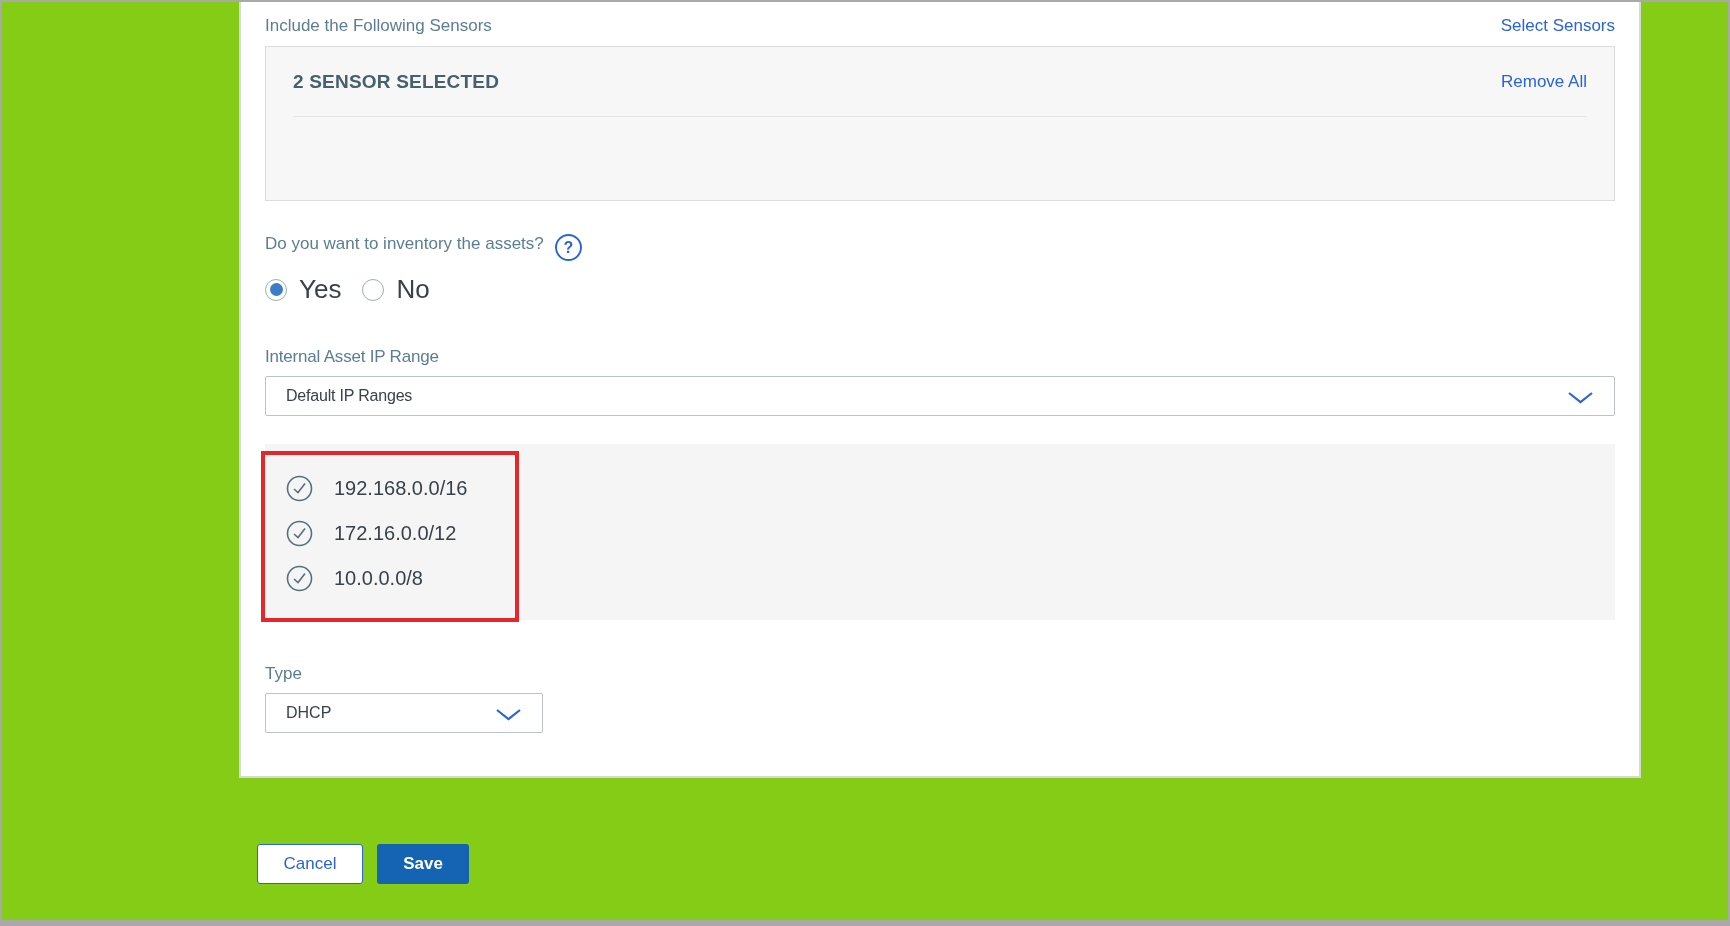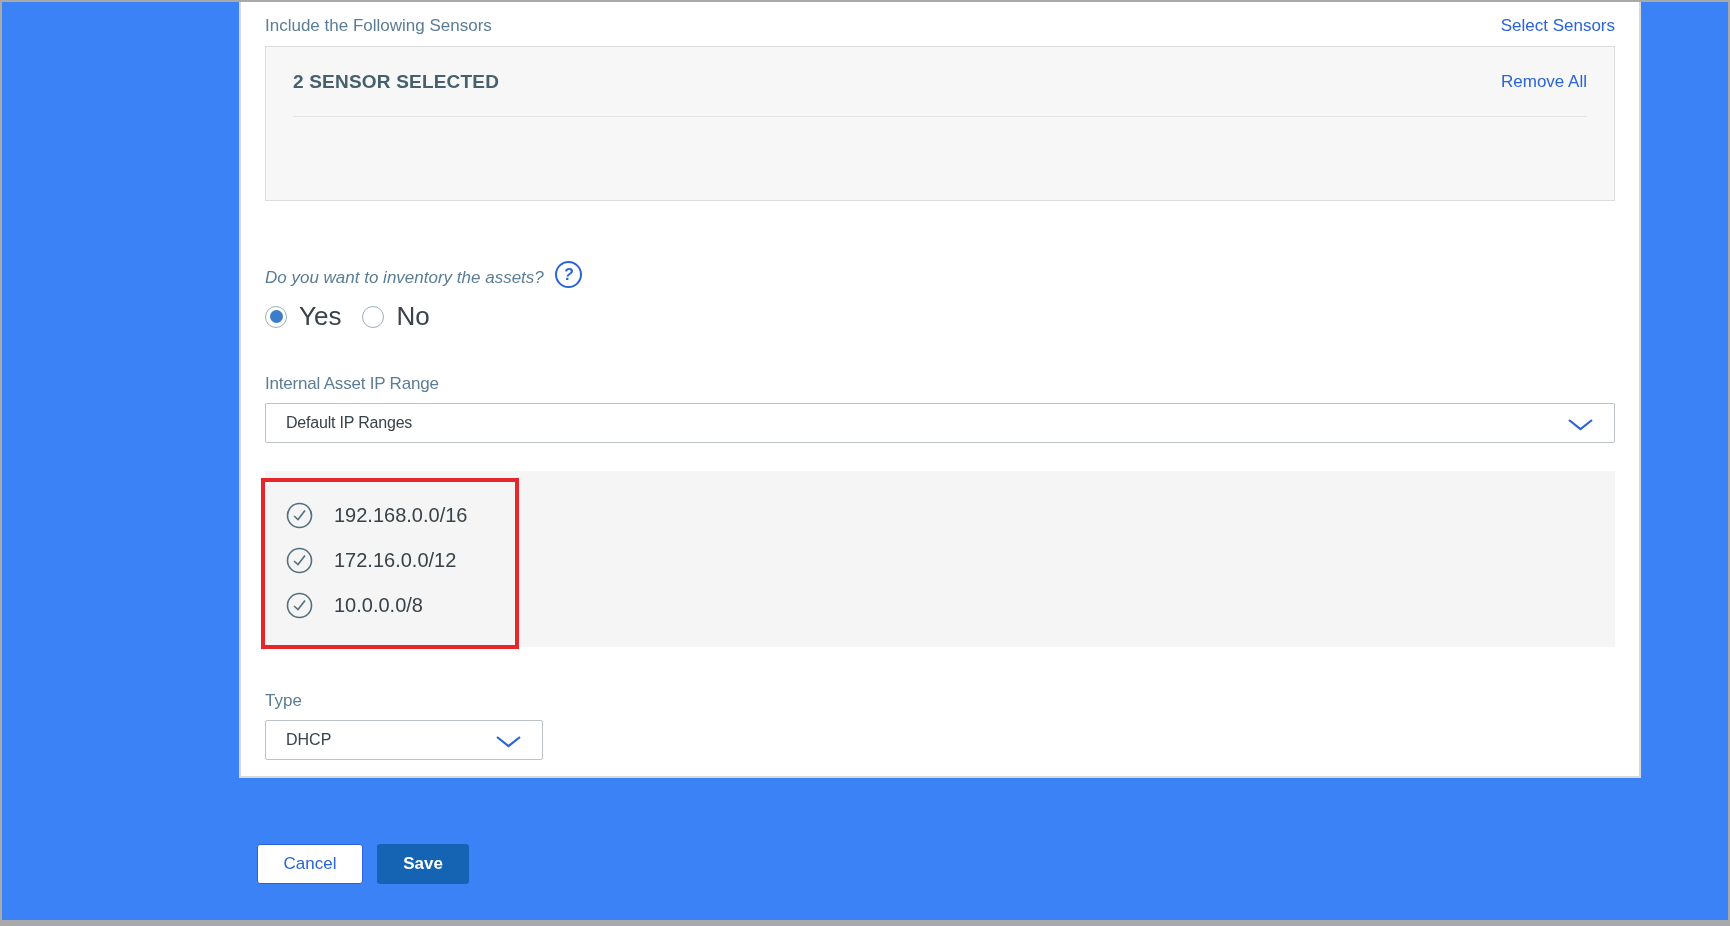--- a/index.html
+++ b/index.html
@@ -5,21 +5,21 @@
   * { margin: 0; padding: 0; box-sizing: border-box; }
   html, body { background: #ffffff; }
   body {
     font-family: "Liberation Sans", "DejaVu Sans", sans-serif;
     color: #37424a;
   }
   .frame {
     position: relative;
     width: 1730px;
     height: 926px;
-    background: #3b82f6;
+    background: #84cc16;
     border: 2px solid #a9a9a9;
     border-bottom-width: 6px;
     overflow: hidden;
   }
   .card {
     position: absolute;
     left: 237px;
     top: 0;
     width: 1402px;
     height: 776px;
@@ -78,25 +78,24 @@
     height: 70px;
     display: flex;
     justify-content: space-between;
     align-items: center;
   }
   .sensor-name { font-size: 18px; color: #3c3c3c; }
   .x-icon { width: 25px; height: 25px; color: var(--link-blue, #2b63d9); cursor: pointer; }
 
   
   .question-row {
-    margin-top: 60px;
-    display: flex;
-    align-items: flex-end;
+    margin-top: 33px;
+    display: flex;
+    align-items: flex-start;
     gap: 11px;
-    font-style: italic;
   }
   .help-icon {
     width: 27px; height: 27px;
     border: 2px solid var(--link-blue, #2b63d9);
     border-radius: 50%;
     color: var(--link-blue, #2b63d9);
     font-size: 16px;
     font-weight: 700;
     display: flex; align-items: center; justify-content: center;
     cursor: pointer;

